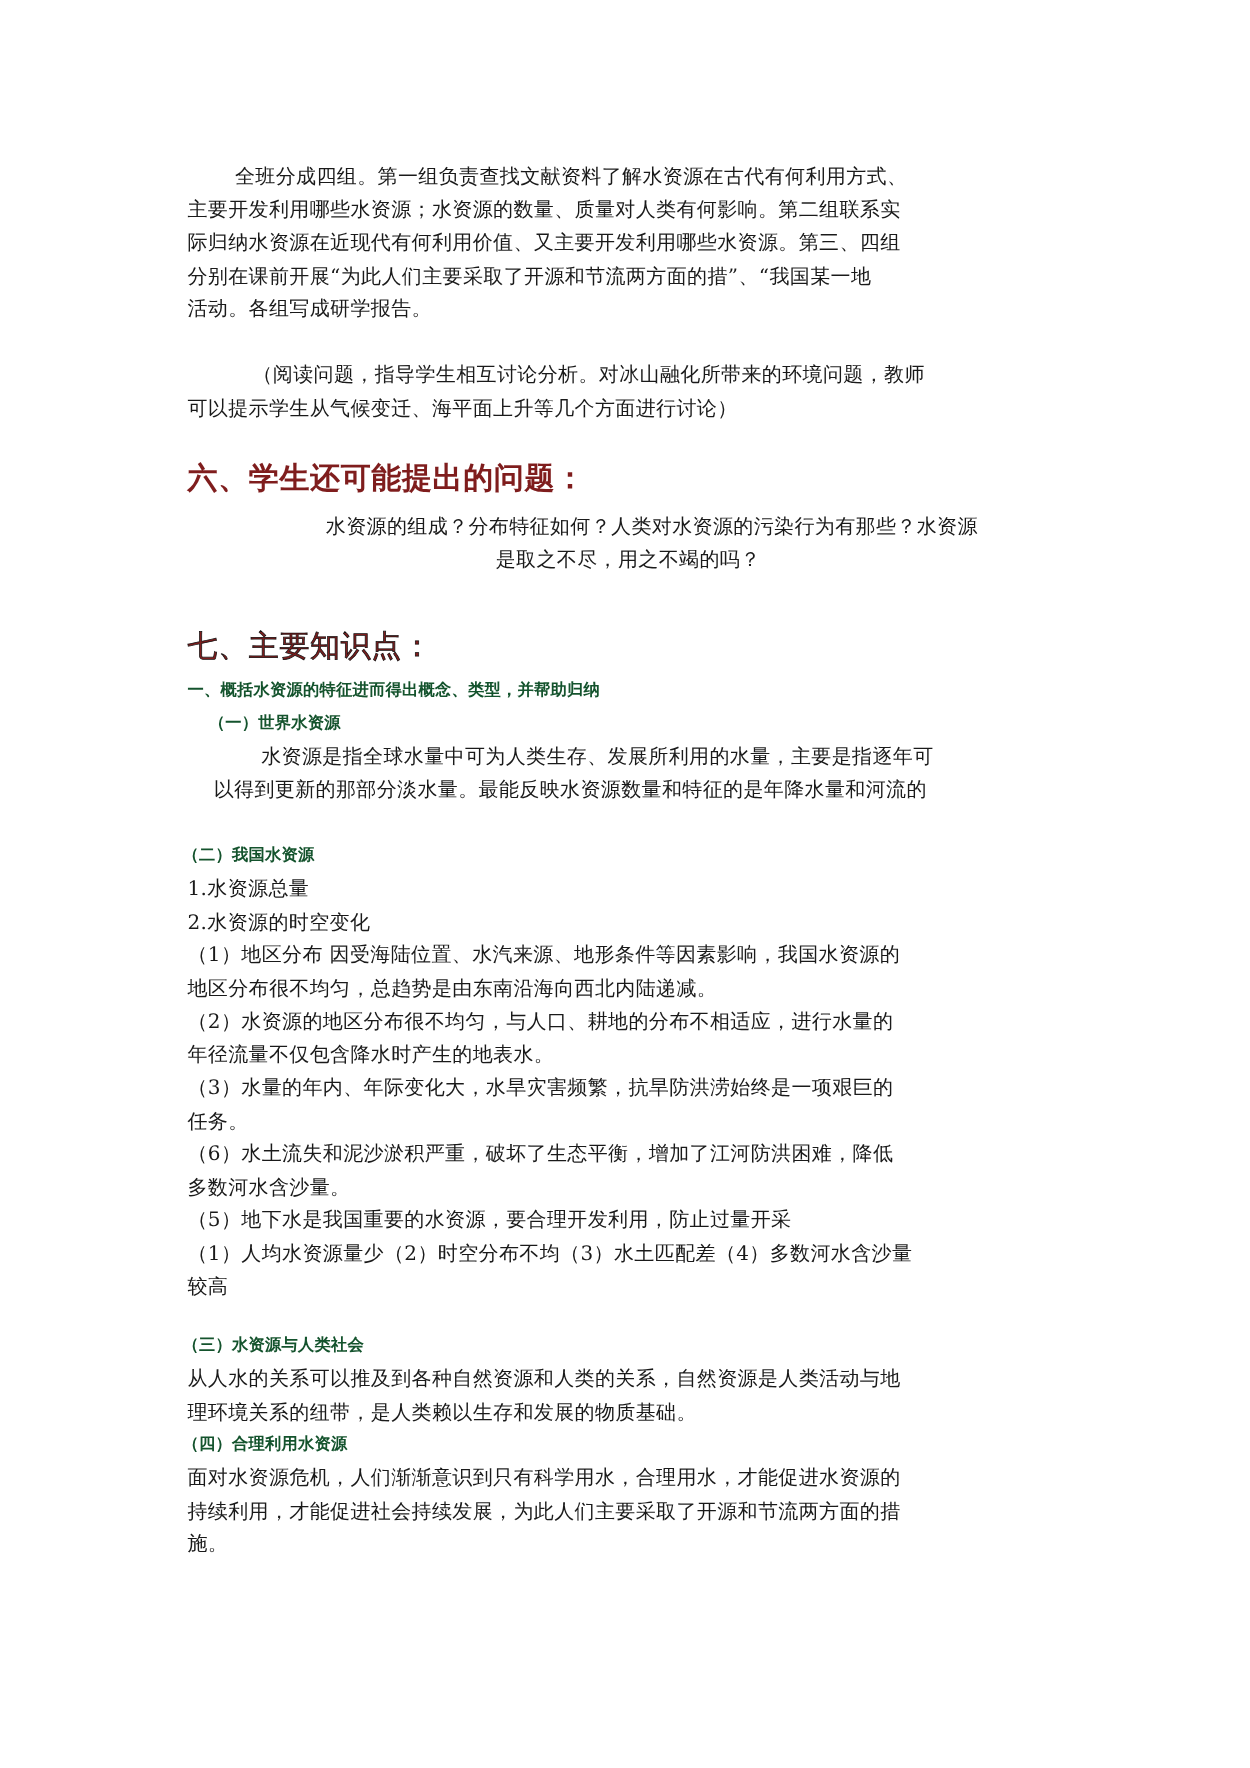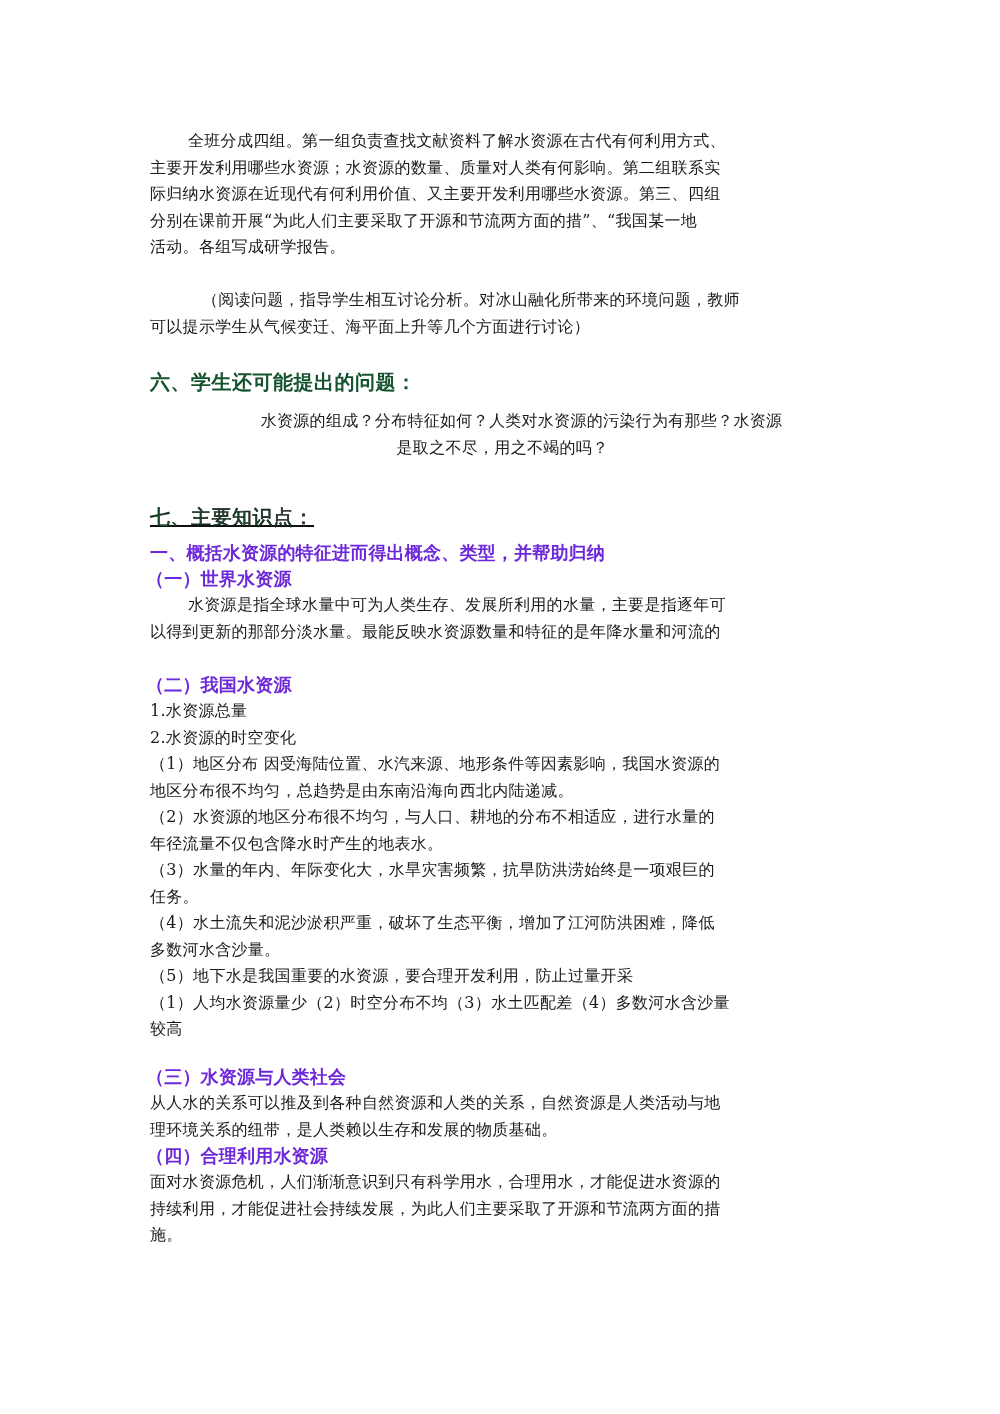--- a/index.html
+++ b/index.html
@@ -36,41 +36,40 @@
     }
     .indent {
       padding-left: 38px;
     }
     .indent-deep {
       padding-left: 52px;
     }
     .h-major {
       font-family: "DejaVu Sans", "Liberation Sans", sans-serif;
       font-weight: bold;
-      font-size: 20px;
+      font-size: 24px;
       line-height: 32px;
       height: 32px;
       white-space: nowrap;
       letter-spacing: 0.5px;
-      color: #14532d;
+      color: #7f1d1d;
     }
     .h-major.light {
       font-weight: normal;
-      text-decoration: underline;
       -webkit-text-stroke: 0.6px #111;
     }
     .h-minor {
       font-family: "DejaVu Sans", "Liberation Sans", sans-serif;
       font-weight: bold;
-      font-size: 18px;
+      font-size: 13px;
       line-height: 26px;
       height: 26px;
       white-space: nowrap;
       letter-spacing: 0.2px;
-      color: #6d28d9;
+      color: #14532d;
     }
   </style>
 </head>
 <body>
 
 <div class="page">
 
   <div class="block" style="top:128px;">
     <span class="line indent">全班分成四组。第一组负责查找文献资料了解水资源在古代有何利用方式、</span>
     <span class="line">主要开发利用哪些水资源；水资源的数量、质量对人类有何影响。第二组联系实</span>
@@ -93,37 +92,37 @@
   </div>
 
   <div class="block" style="top:501px;">
     <div class="h-major light">七、主要知识点：</div>
   </div>
 
   <div class="block" style="top:540px;">
     <div class="h-minor">一、概括水资源的特征进而得出概念、类型，并帮助归纳</div>
   </div>
 
-  <div class="block" style="top:566px;">
+  <div class="block" style="top:566px;margin-left:21px;">
     <div class="h-minor" style="margin-left:-4px;">（一）世界水资源</div>
     <span class="line indent">水资源是指全球水量中可为人类生存、发展所利用的水量，主要是指逐年可</span>
     <span class="line">以得到更新的那部分淡水量。最能反映水资源数量和特征的是年降水量和河流的</span>
   </div>
 
   <div class="block" style="top:672px;">
     <div class="h-minor" style="margin-left:-4px;">（二）我国水资源</div>
     <span class="line">1.水资源总量</span>
     <span class="line">2.水资源的时空变化</span>
     <span class="line">（1）地区分布 因受海陆位置、水汽来源、地形条件等因素影响，我国水资源的</span>
     <span class="line">地区分布很不均匀，总趋势是由东南沿海向西北内陆递减。</span>
     <span class="line">（2）水资源的地区分布很不均匀，与人口、耕地的分布不相适应，进行水量的</span>
     <span class="line">年径流量不仅包含降水时产生的地表水。</span>
     <span class="line">（3）水量的年内、年际变化大，水旱灾害频繁，抗旱防洪涝始终是一项艰巨的</span>
     <span class="line">任务。</span>
-    <span class="line">（4）水土流失和泥沙淤积严重，破坏了生态平衡，增加了江河防洪困难，降低</span>
+    <span class="line">（6）水土流失和泥沙淤积严重，破坏了生态平衡，增加了江河防洪困难，降低</span>
     <span class="line">多数河水含沙量。</span>
     <span class="line">（5）地下水是我国重要的水资源，要合理开发利用，防止过量开采</span>
     <span class="line">（1）人均水资源量少（2）时空分布不均（3）水土匹配差（4）多数河水含沙量</span>
     <span class="line">较高</span>
   </div>
 
   <div class="block" style="top:1064px;">
     <div class="h-minor" style="margin-left:-4px;">（三）水资源与人类社会</div>
     <span class="line">从人水的关系可以推及到各种自然资源和人类的关系，自然资源是人类活动与地</span>
     <span class="line">理环境关系的纽带，是人类赖以生存和发展的物质基础。</span>

